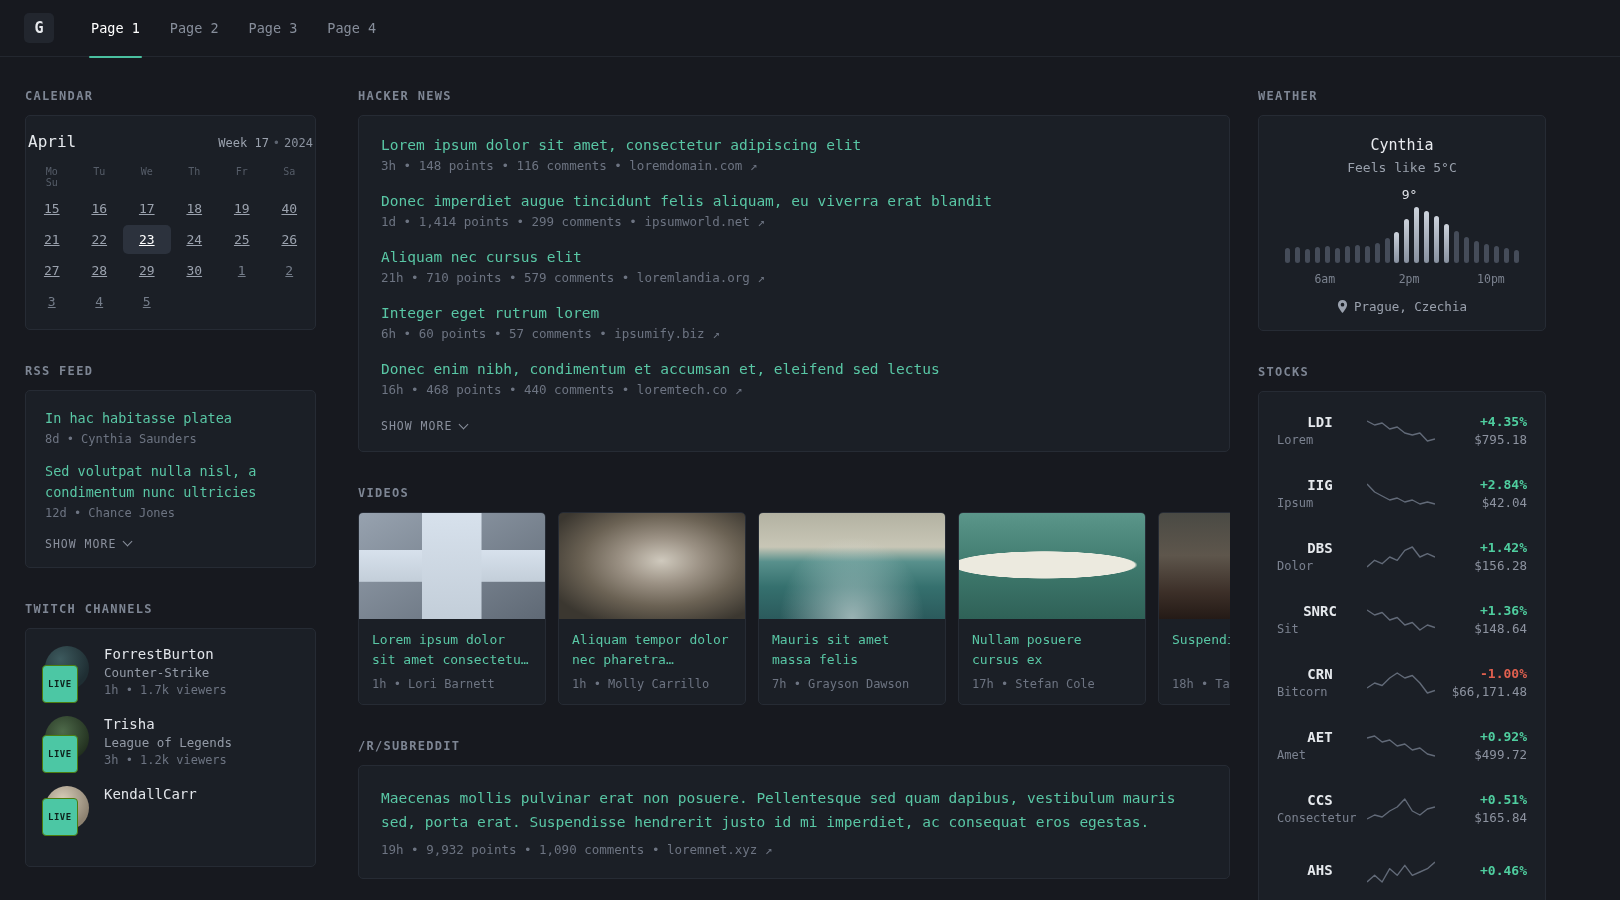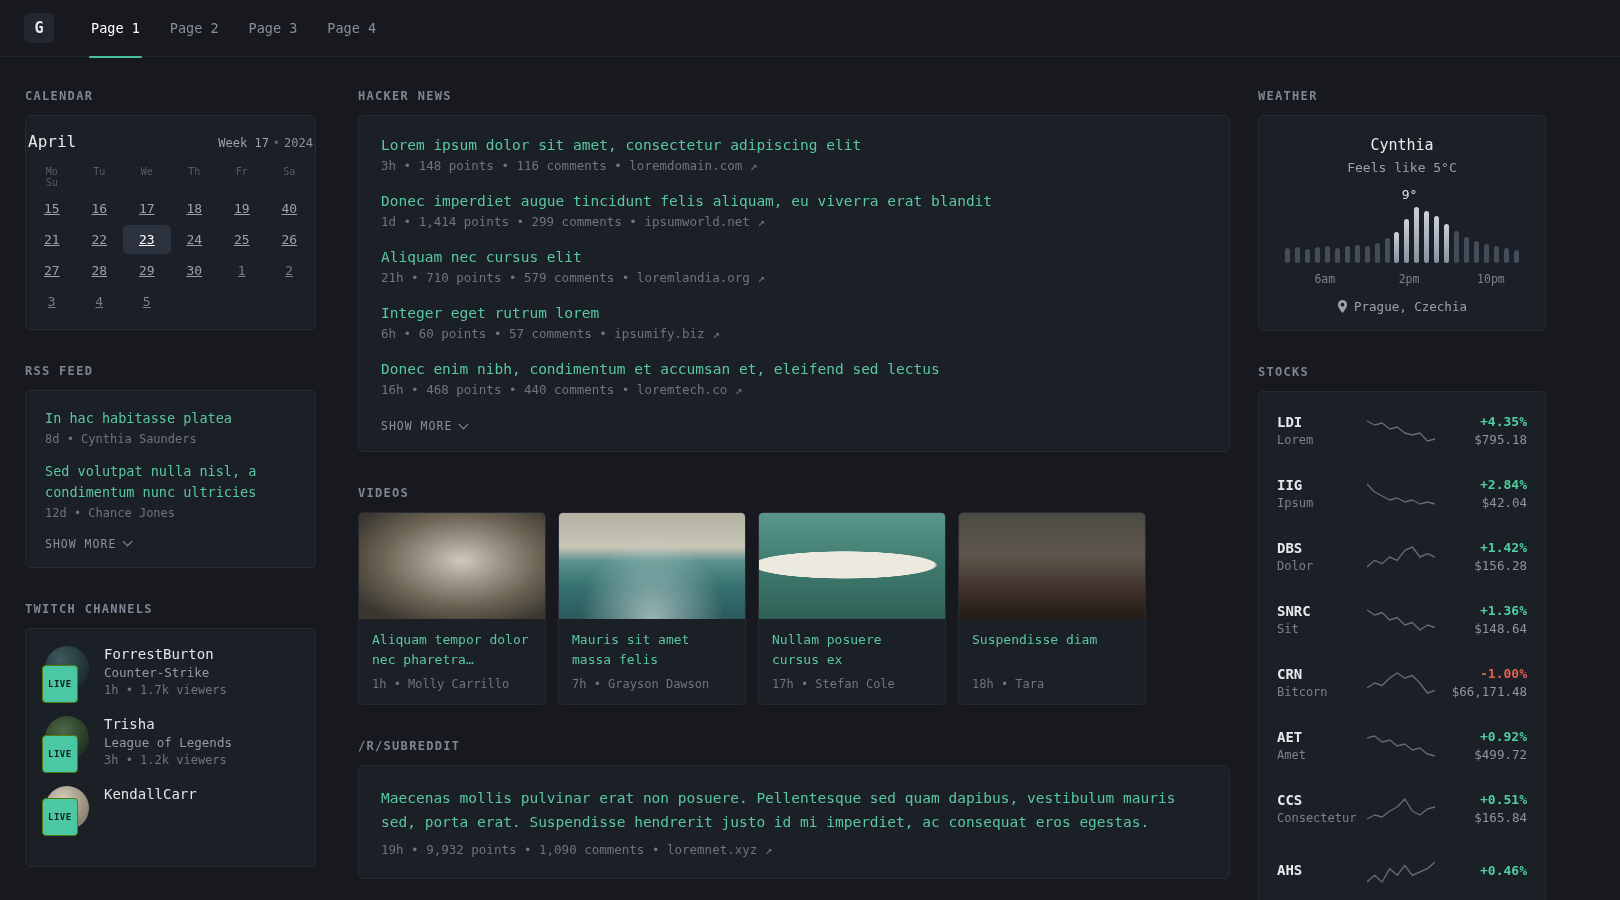--- a/index.html
+++ b/index.html
@@ -94,21 +94,21 @@
   .wbar { width:5px; border-radius:3px; background:#454c59; }
   .wbar.hi { background:linear-gradient(#cdd3dc,#87909f); }
   .wx-times { position:absolute; left:10px; right:10px; bottom:0; height:15px; font-size:11.5px; color:#7c8390; }
   .wx-times span { position:absolute; transform:translateX(-50%); }
   .wx-times .t0 { left:17%; } .wx-times .t1 { left:53%; } .wx-times .t2 { left:88%; }
   .wx-loc { display:flex; align-items:center; justify-content:center; gap:6px; margin-top:12px; font-size:12.5px; color:#9aa1ad; }
   
   .st-card { padding:15px 18px; }
   .st-row { display:flex; align-items:center; height:47px; margin-bottom:16px; cursor:pointer; }
   .st-left { width:86px; flex:none; }
-  .st-sym { font-size:14px; font-weight:bold; color:#e6e9ed; }
+  .st-sym { font-size:14px; font-weight:bold; color:#e6e9ed;text-align:center; }
   .st-name { font-size:12px; color:#7b8290; margin-top:3px; }
   .st-spark { flex:1; display:flex; justify-content:center; align-items:center; }
   .st-right { width:88px; flex:none; text-align:right; }
   .st-change { font-size:13px; font-weight:bold; }
   .st-change.up { color:#4fce9f; }
   .st-change.down { color:#e0604f; }
   .st-price { font-size:12.5px; color:#8d93a0; margin-top:3px; }
 </style>
 </head>
 <body>
@@ -257,20 +257,25 @@
         <div class="showmore">
           <span>SHOW MORE</span>
           <span class="chev"></span>
         </div>
       </div>
     </section>
 
     <section class="widget">
       <div class="wtitle">VIDEOS</div>
       <div class="vid-row">
+        <div class="vid-card">
+          <div class="vid-thumb thumb1"></div>
+          <div class="vid-title">Lorem ipsum dolor sit amet consectetu…</div>
+          <div class="vid-meta">1h • Lori Barnett</div>
+        </div>
         <div class="vid-card">
           <div class="vid-thumb thumb2"></div>
           <div class="vid-title">Aliquam tempor dolor nec pharetra…</div>
           <div class="vid-meta">1h • Molly Carrillo</div>
         </div>
         <div class="vid-card">
           <div class="vid-thumb thumb3"></div>
           <div class="vid-title">Mauris sit amet massa felis</div>
           <div class="vid-meta">7h • Grayson Dawson</div>
         </div>

